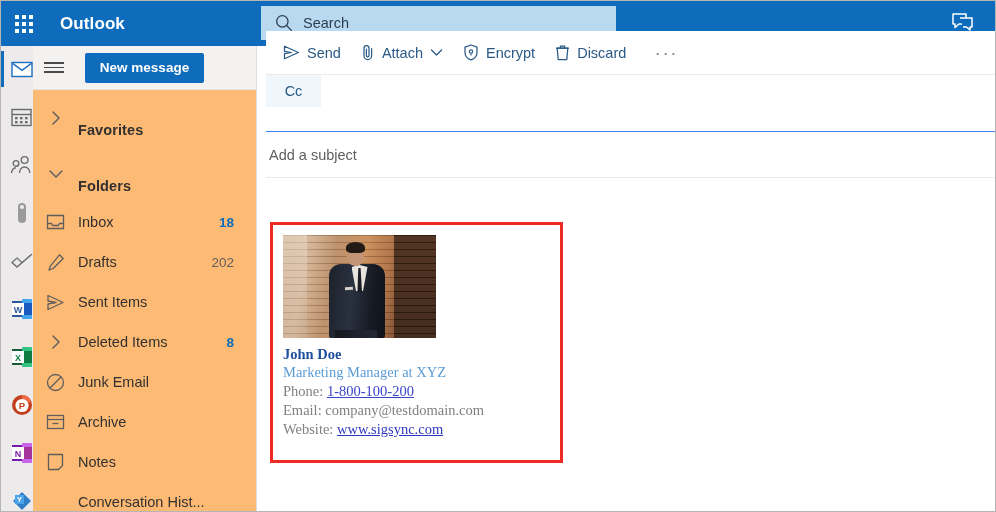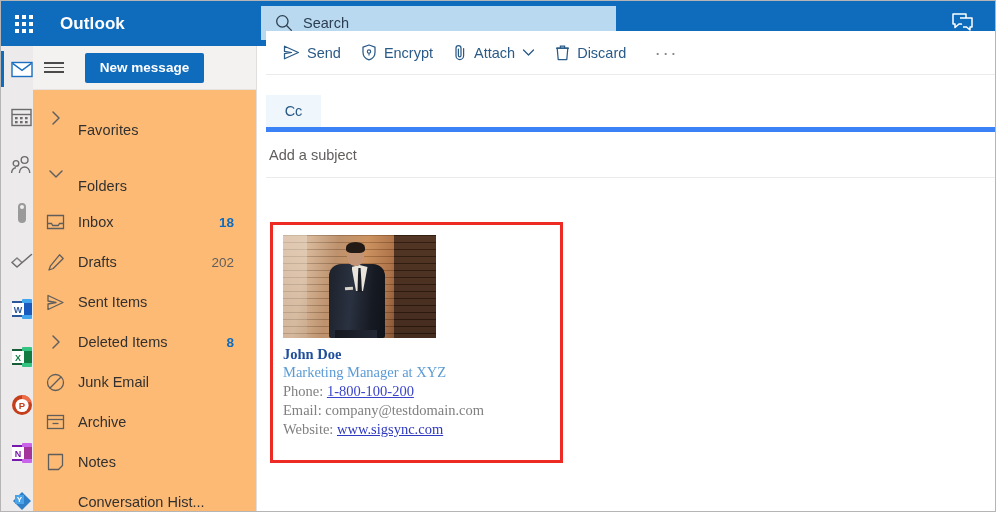--- a/index.html
+++ b/index.html
@@ -112,21 +112,21 @@
     font-family:inherit; font-size:13.5px; font-weight:bold;
     cursor:pointer;
   }
   .grp {
     height:56px;
     display:flex; align-items:center;
     cursor:pointer;
   }
   .grp .chev { width:45px; display:flex; justify-content:center; align-items:center; }
   .grp .glabel {
-    font-size:14.5px; color:#323130; font-weight:400;
+    font-size:14.5px; color:#323130; font-weight:700;
     letter-spacing:.1px;
     margin-top:23px;
   }
   .frow {
     height:40px;
     display:flex; align-items:center;
     cursor:pointer;
     position:relative;
   }
   .frow .fico {
@@ -174,22 +174,22 @@
   .cmd .cchev { margin-left:7px; display:flex; align-items:center; }
   .ellipsis {
     display:flex; align-items:center; justify-content:center;
     width:30px; height:30px; margin-left:14px;
     color:#8a8886; font-size:19px; letter-spacing:1.5px;
     cursor:pointer;
   }
 
   .ccrow {
     height:57px;
-    display:flex; align-items:flex-end;
-    border-bottom:5px solid #3b82f6;
+    display:flex; align-items:flex-start;
+    border-bottom:1px solid #3b82f6;
   }
   .cc-chip {
     display:flex; align-items:center; justify-content:center;
     min-width:55px; height:32px; padding:0 14px;
     background:#eff6fc; color:#2a5a87;
     font-size:14.5px;
     cursor:pointer;
   }
   .subjrow {
     height:46px;
@@ -557,49 +557,49 @@
 
     <div class="cmdbar">
 
       <div class="cmd">
         <span class="cico">
           <svg width="17" height="15" viewBox="0 0 17 15">
               <path d="M1.5 1.2L15.4 7.5 1.5 13.8V8.6l7-1.1-7-1.1z" fill="none" stroke="#2a5a87" stroke-width="1.25" stroke-linejoin="round"></path>
             </svg>
         </span>
         <span class="clabel">Send</span>
-      </div>
-
-      <div class="cmd">
-        <span class="cico">
-          <svg width="16" height="17" viewBox="0 0 16 17">
-              <path d="M8 1l6 2.2v5c0 4-2.6 6.6-6 7.7-3.4-1.1-6-3.7-6-7.7v-5z" fill="none" stroke="#2a5a87" stroke-width="1.25" stroke-linejoin="round"></path>
-              <circle cx="8" cy="7.6" r="1.7" fill="none" stroke="#2a5a87" stroke-width="1.1"></circle>
-              <line x1="8" y1="9.2" x2="8" y2="11.6" stroke="#2a5a87" stroke-width="1.1"></line>
-            </svg>
-        </span>
-        <span class="clabel">Encrypt</span>
       </div>
 
       <div class="cmd">
         <span class="cico">
           <svg width="14" height="17" viewBox="0 0 14 17">
               <path d="M10.6 4.6v7.1a3.8 3.8 0 0 1-7.6 0V4.2a2.5 2.5 0 0 1 5 0v7.3a1.3 1.3 0 0 1-2.6 0V5" fill="none" stroke="#2a5a87" stroke-width="1.25" stroke-linecap="round"></path>
             </svg>
         </span>
         <span class="clabel">Attach</span>
         <span class="cchev">
           <svg width="13" height="9" viewBox="0 0 13 9">
               <path d="M1.5 2l5 5 5-5" fill="none" stroke="#2a5a87" stroke-width="1.3" stroke-linecap="round" stroke-linejoin="round"></path>
             </svg>
         </span>
       </div>
 
       <div class="cmd">
         <span class="cico">
+          <svg width="16" height="17" viewBox="0 0 16 17">
+              <path d="M8 1l6 2.2v5c0 4-2.6 6.6-6 7.7-3.4-1.1-6-3.7-6-7.7v-5z" fill="none" stroke="#2a5a87" stroke-width="1.25" stroke-linejoin="round"></path>
+              <circle cx="8" cy="7.6" r="1.7" fill="none" stroke="#2a5a87" stroke-width="1.1"></circle>
+              <line x1="8" y1="9.2" x2="8" y2="11.6" stroke="#2a5a87" stroke-width="1.1"></line>
+            </svg>
+        </span>
+        <span class="clabel">Encrypt</span>
+      </div>
+
+      <div class="cmd">
+        <span class="cico">
           <svg width="15" height="17" viewBox="0 0 15 17">
               <path d="M2.2 4.2h10.6l-1 11.3h-8.6z" fill="none" stroke="#2a5a87" stroke-width="1.25" stroke-linejoin="round"></path>
               <line x1="1" y1="4.2" x2="14" y2="4.2" stroke="#2a5a87" stroke-width="1.25"></line>
               <path d="M5.4 4.2V2.2h4.2v2" fill="none" stroke="#2a5a87" stroke-width="1.25"></path>
             </svg>
         </span>
         <span class="clabel">Discard</span>
       </div>
 
       <div class="ellipsis">···</div>

